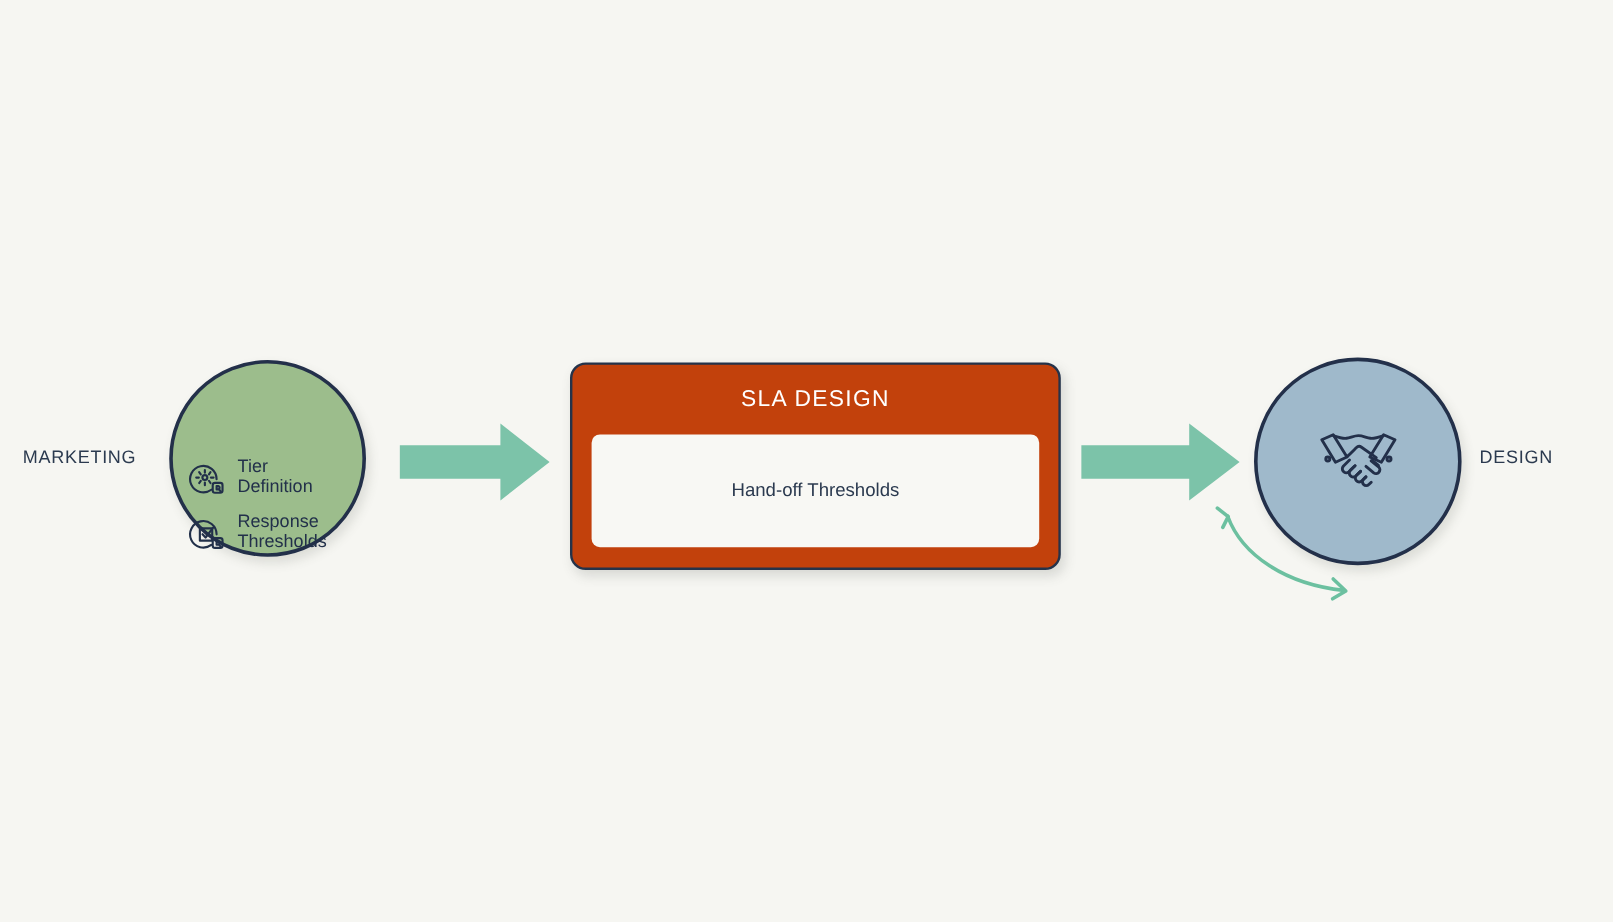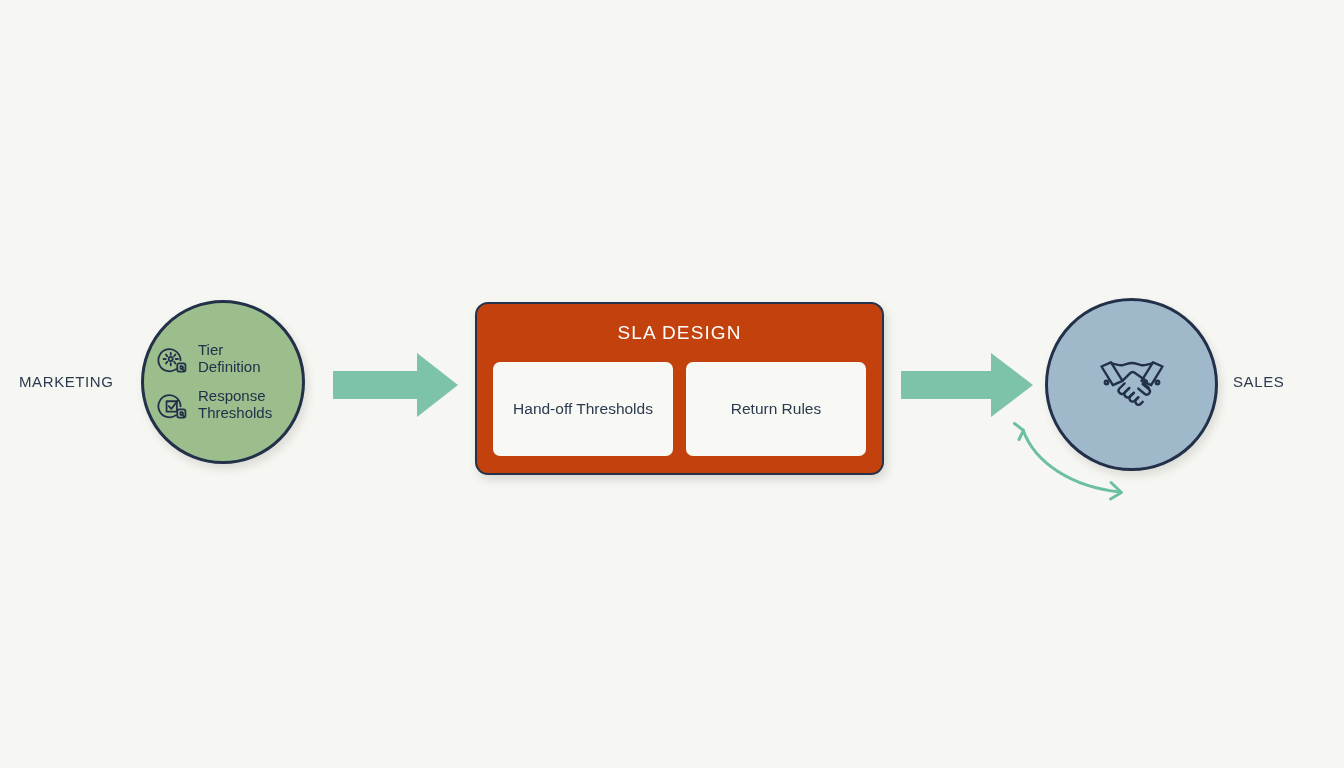--- a/index.html
+++ b/index.html
@@ -53,21 +53,21 @@
     box-sizing: border-box;
   }
   .circle-rows {
     position: absolute;
     left: 0;
     top: 0;
     width: 100%;
     height: 100%;
     display: flex;
     flex-direction: column;
-    justify-content: center;
+    justify-content: flex-end;
     align-items: center;
     gap: 12px;
     padding-left: 16px;
     box-sizing: border-box;
   }
   .circle-row {
     display: flex;
     align-items: center;
     gap: 9px;
     width: 152px;
@@ -208,21 +208,20 @@
   </div>
 
   <svg class="block-arrow" id="arrow-1" width="126" height="70" viewBox="0 0 126 70">
     <path d="M0 21 H84 V3 L125 35 L84 67 V49 H0 Z" fill="#7cc3a9"></path>
   </svg>
 
   <div id="sla-panel">
     <div id="panel-title">SLA DESIGN</div>
     <div id="panel-cards">
       <div class="panel-card">Hand-off Thresholds</div>
-      <div class="panel-card">Return Rules</div>
     </div>
   </div>
 
   <svg class="block-arrow" id="arrow-2" width="133" height="70" viewBox="0 0 133 70">
     <path d="M0 21 H90 V3 L132 35 L90 67 V49 H0 Z" fill="#7cc3a9"></path>
   </svg>
 
   <div id="target-circle">
     <svg id="handshake-icon" width="104" height="104" viewBox="0 0 104 104">
       <g fill="none" stroke="#23304a" stroke-width="2.4" stroke-linecap="round" stroke-linejoin="round">
@@ -243,15 +242,15 @@
   </div>
 
   <svg id="feedback-arrow" width="145" height="100" viewBox="0 0 145 100">
     <g fill="none" stroke="#6cc0a0" stroke-width="3" stroke-linecap="round" stroke-linejoin="round">
       <path d="M23 15 C 35 48, 72 72, 120 77"></path>
       <path d="M14.5 8.5 L23.5 15.5 L19 24.5"></path>
       <path d="M111 67.5 L121.5 77.5 L110.5 84"></path>
     </g>
   </svg>
 
-  <div class="side-label" id="label-sales">SALES</div>
+  <div class="side-label" id="label-sales">DESIGN</div>
 
 </div>
 
 </body></html>

